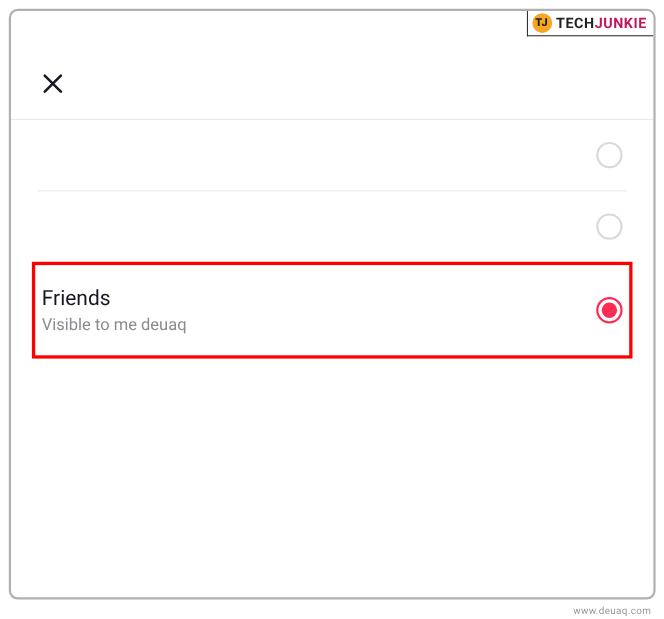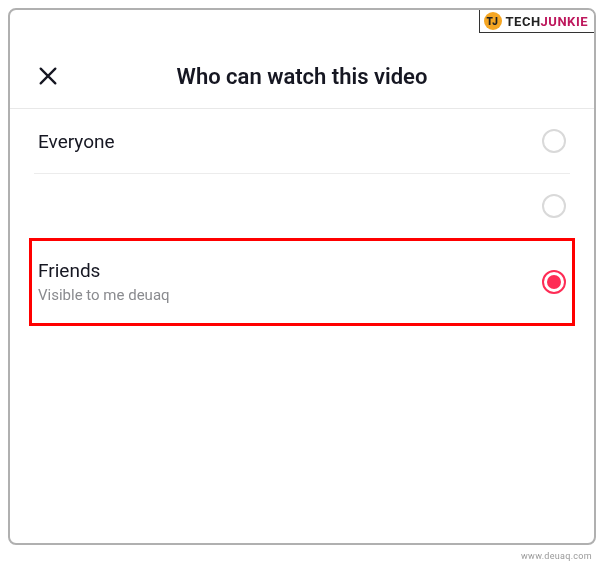--- a/index.html
+++ b/index.html
@@ -144,28 +144,26 @@
     <span class="logo"></span>
     <span class="badge-text"><span>TECH</span><span class="accent">JUNKIE</span></span>
   </div>
 
   <div class="header">
     <div class="close-btn">
       <svg viewBox="0 0 24 24">
         <path d="M4 4 L20 20 M20 4 L4 20" stroke="#161722" stroke-width="2.5" stroke-linecap="round" fill="none"></path>
       </svg>
     </div>
-    <div class="title">Who can watch this video</div>
   </div>
 
   <div class="options">
 
     <div class="option">
       <div class="option-text">
-        <span class="option-label">Everyone</span>
       </div>
       <span class="radio"></span>
     </div>
 
     <div class="option">
       <div class="option-text">
       </div>
       <span class="radio"></span>
     </div>
 

